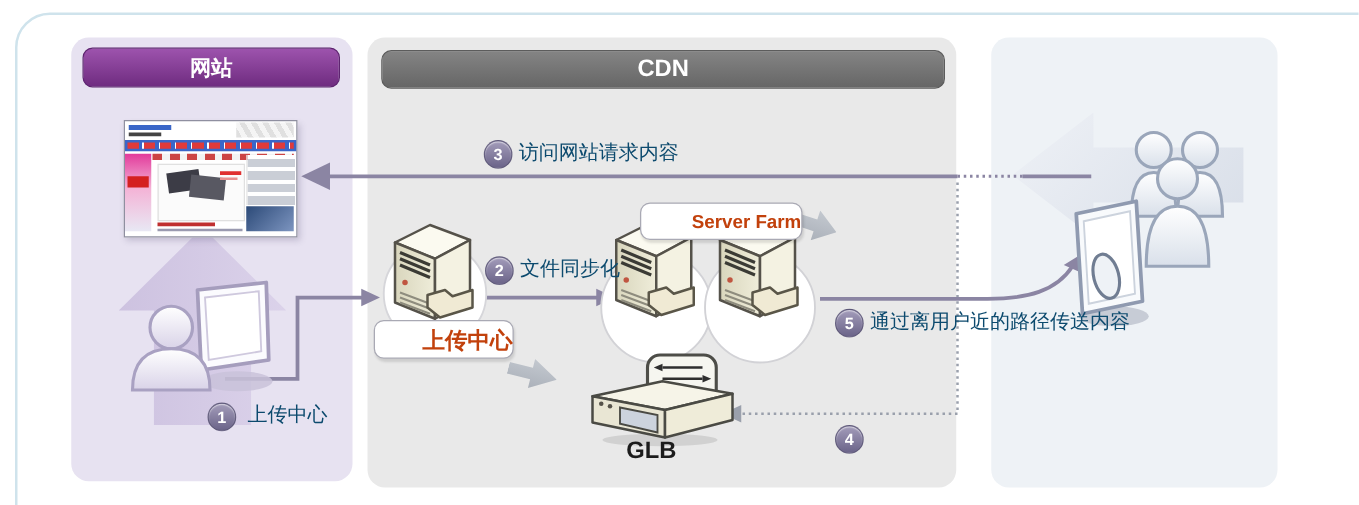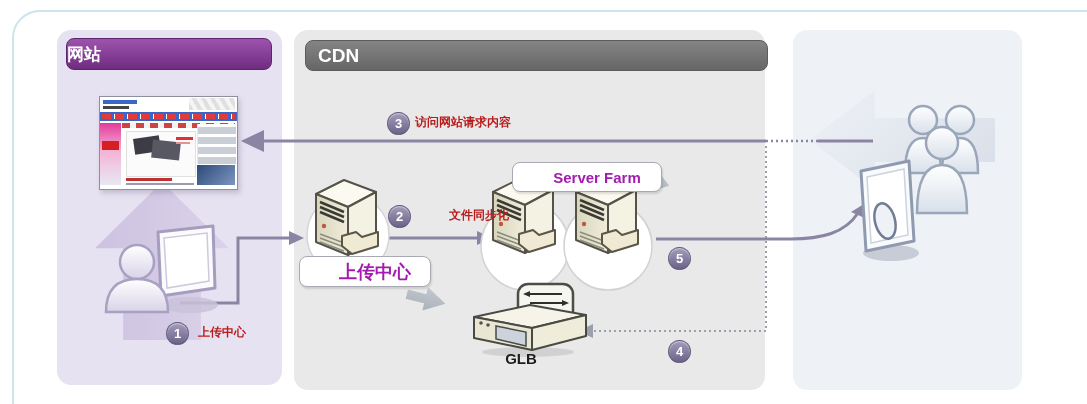--- a/index.html
+++ b/index.html
@@ -11,26 +11,26 @@
   .outer-frame{position:absolute;left:12px;top:10px;width:1200px;height:600px;
     border:2px solid #cfe3ec;border-radius:28px;}
 
   
   .panel{position:absolute;border-radius:14px;}
   .panel-website{left:57px;top:30px;width:225px;height:355px;background:#e7e2f1;}
   .panel-cdn{left:294px;top:30px;width:471px;height:360px;background:#e9e9e9;}
   .panel-user{left:793px;top:30px;width:229px;height:360px;background:#eef2f6;}
 
   
-  .hdr{position:absolute;display:flex;align-items:center;
+  .hdr{position:absolute;display:flex;align-items:center;justify-content:center;
        color:#fff;font-weight:bold;border-radius:8px;}
   .hdr-website{left:66px;top:38px;width:204px;height:30px;font-size:17px;
     background:linear-gradient(180deg,#9d53ad,#6f2c80);border:1px solid #5e2470;}
   .hdr-cdn{left:305px;top:40px;width:449px;height:29px;font-size:19px;
-    background:linear-gradient(180deg,#848484,#666666);border:1px solid #5c5c5c;padding-left:12px;}
+    background:linear-gradient(180deg,#848484,#666666);border:1px solid #5c5c5c;}
   .hdr-user{left:804px;top:40px;width:207px;height:29px;font-size:15px;letter-spacing:2px;
     background:linear-gradient(180deg,#4c6f94,#33526f);border:1px solid #2c4862;}
 
   
   .up-arrow{left:95px;top:182px;width:134px;height:158px;
     clip-path:polygon(50% 0,100% 42%,79% 42%,79% 100%,21% 100%,21% 42%,0 42%);
     background:linear-gradient(90deg,#cdc2e0,#dbd2ea);}
   .left-arrow{left:810px;top:90px;width:185px;height:100px;
     clip-path:polygon(0 50%,35% 0,35% 28%,100% 28%,100% 72%,35% 72%,35% 100%);
     background:linear-gradient(135deg,#eef1f6,#d8dee8);}
@@ -39,34 +39,34 @@
   .ribbon-farm{left:636px;top:167px;width:34px;height:27px;transform:rotate(18deg);}
   .ribbon-upload{left:406px;top:286px;width:40px;height:26px;transform:rotate(14deg);}
 
   
   .browser{left:99px;top:96px;width:137px;height:92px;background:#fff;
     border:1px solid #8f8fa0;box-shadow:2px 3px 5px rgba(80,70,110,.25);}
   .browser .b{position:absolute;}
 
   
   .labelbox{position:absolute;background:#fff;border:1.5px solid #a9a9b4;border-radius:8px;
-    display:flex;align-items:center;justify-content:center;font-weight:bold;color:#a21caf;
-    box-shadow:1px 2px 2px rgba(0,0,0,.12);padding-left:20px;}
+    display:flex;align-items:center;justify-content:flex-end;font-weight:bold;color:#c2410c;
+    box-shadow:1px 2px 2px rgba(0,0,0,.12);}
   .box-upload{left:299px;top:256px;width:110px;height:29px;font-size:18px;}
   .box-farm{left:512px;top:162px;width:128px;height:28px;font-size:15px;}
 
   .glb-label{left:491px;top:350px;width:60px;text-align:center;
-    font-weight:bold;font-size:15px;color:#1c1c1c;}
+    font-weight:bold;font-size:19px;color:#1c1c1c;}
 
   
   .step-circle{position:absolute;width:21px;height:21px;border-radius:50%;
     background:linear-gradient(180deg,#a39cba,#6b6489);border:1px solid rgba(85,80,110,.65);
     box-shadow:inset 0 1px 1px rgba(255,255,255,.55);
     color:#fff;font-weight:bold;font-size:13px;display:flex;align-items:center;justify-content:center;}
-  .step-text{position:absolute;font-size:12px;color:#b91c1c;line-height:21px;white-space:nowrap;font-weight:bold;}
+  .step-text{position:absolute;font-size:16px;color:#0c4a6e;line-height:21px;white-space:nowrap;}
 
   .watermark{left:428px;top:356px;font-size:40px;color:#5fdc80;opacity:.9;
     font-weight:bold;letter-spacing:1px;}
 
   svg{display:block;}
 </style>
 </head>
 <body>
 
 <div class="stage">
@@ -222,29 +222,30 @@
   <div class="abs glb-label">GLB</div>
 
   <div class="step-circle" style="left:166px;top:322px;">
     <span>1</span>
     </div>
   <div class="step-text" style="left:198px;top:322px;">上传中心</div>
 
   <div class="step-circle" style="left:388px;top:205px;">
     <span>2</span>
     </div>
-  <div class="step-text" style="left:416px;top:205px;margin-left:33px;">文件同步化</div>
+  <div class="step-text" style="left:416px;top:205px;">文件同步化</div>
 
   <div class="step-circle" style="left:387px;top:112px;">
     <span>3</span>
     </div>
   <div class="step-text" style="left:415px;top:112px;">访问网站请求内容</div>
 
   <div class="step-circle" style="left:668px;top:340px;">
     <span>4</span>
     </div>
 
   <div class="step-circle" style="left:668px;top:247px;">
     <span>5</span>
     </div>
+  <div class="step-text" style="left:696px;top:247px;">通过离用户近的路径传送内容</div>
 
 
 </div>
 
 </body></html>

